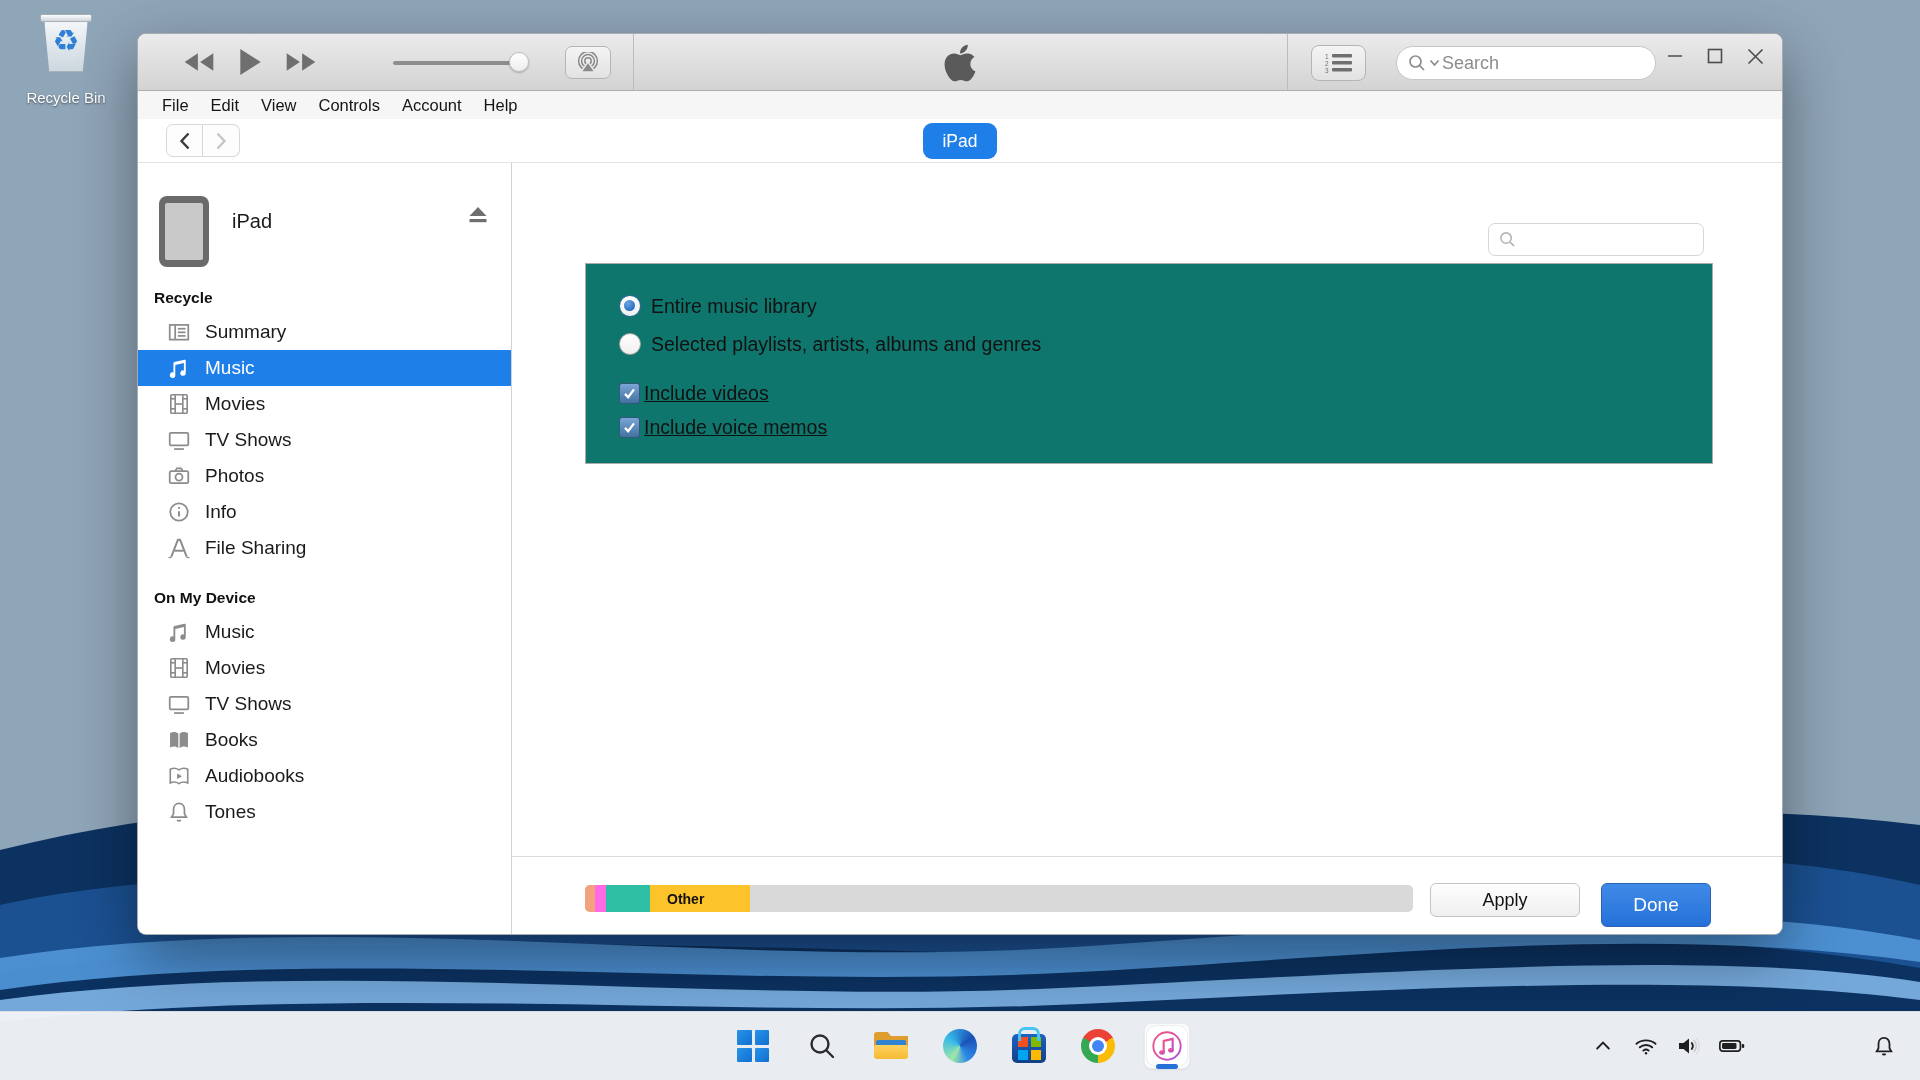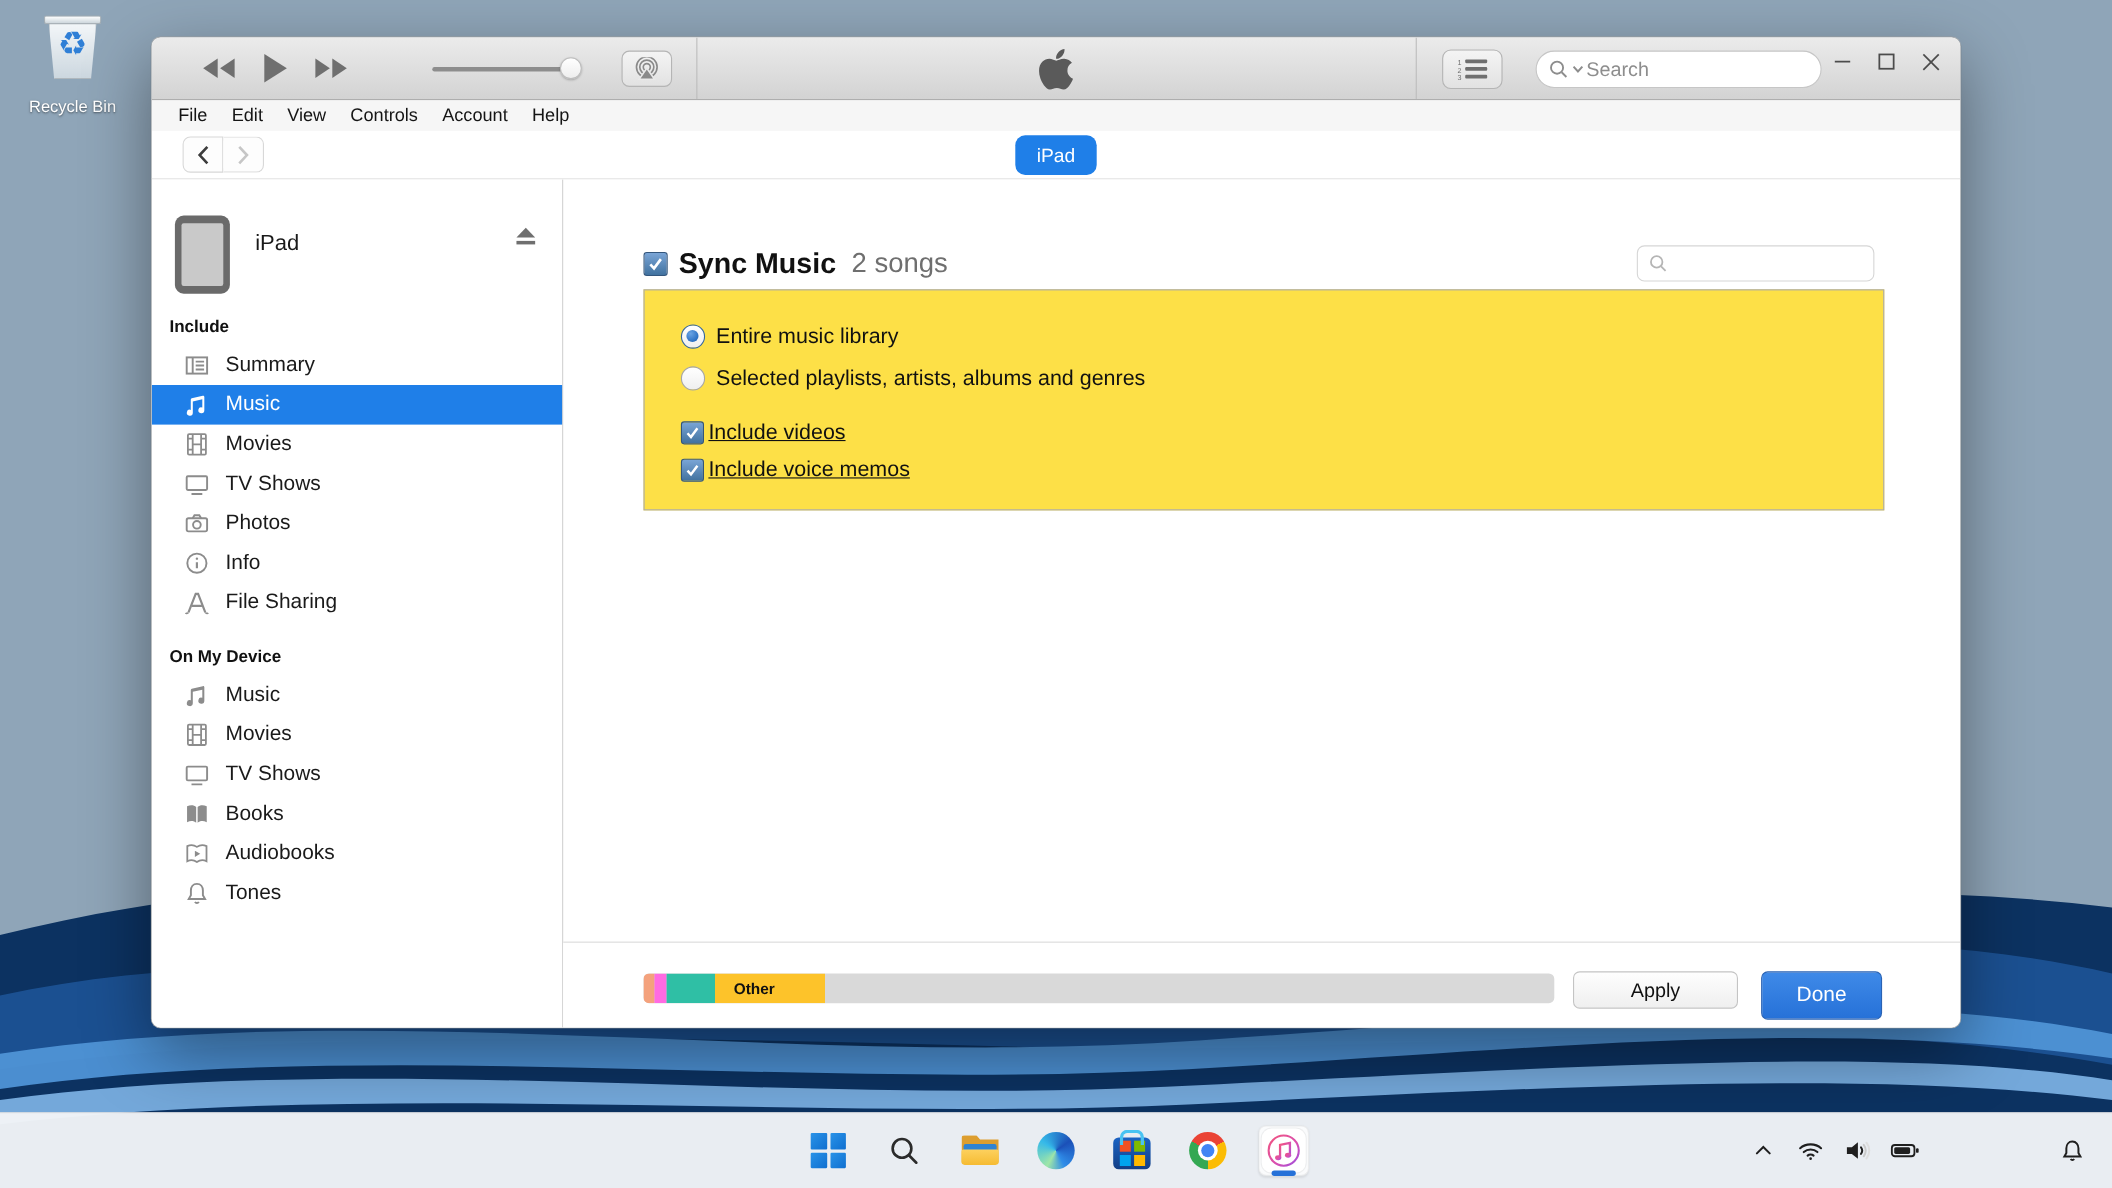--- a/index.html
+++ b/index.html
@@ -87,21 +87,21 @@
   .main { flex:1; display:flex; flex-direction:column; position:relative; }
   .content { flex:1; position:relative; }
   .sync-header { position:absolute; left:73px; top:61px; display:flex; align-items:center; }
   .cb { width:22px; height:22px; border-radius:3px; border:1.5px solid #33567d;
     background:linear-gradient(180deg,#7aa5d6,#41729f); display:flex; align-items:center; justify-content:center; }
   .sync-title { margin-left:10px; font-size:26px; font-weight:600; color:#111; }
   .sync-sub { margin-left:14px; font-size:25px; color:#6f6f6f; }
   .content-search { position:absolute; right:78px; top:60px; width:216px; height:33px; border-radius:7px;
     border:1.5px solid #d6d6d6; background:#fff; display:flex; align-items:center; padding-left:9px; }
   .options-panel { position:absolute; left:73px; top:100px; width:1128px; height:201px;
-    border:1px solid #ababab; background:#fde047; }
+    border:1px solid #ababab; background:#0f766e; }
   .opt-row { position:absolute; left:33px; height:28px; display:flex; align-items:center; }
   .radio { width:22px; height:22px; border-radius:50%; border:1.5px solid #a6a6a6;
     background:linear-gradient(180deg,#fff,#efefef); position:relative; }
   .radio.on { border-color:#35679f; }
   .radio.on::after { content:""; position:absolute; left:4px; top:4px; width:11px; height:11px; border-radius:50%;
     background:radial-gradient(circle at 35% 30%,#6aa4e4,#115ab4); }
   .opt-label { margin-left:10px; font-size:19.5px; color:#111; }
   .opt-row .cb { width:21px; height:21px; }
   .opt-row .cb + .opt-label { margin-left:4px;text-decoration:underline; }
 
@@ -288,21 +288,21 @@
           <div class="device-icon"></div>
           <div class="device-name">iPad</div>
           <div class="eject">
             <svg width="22" height="18" viewBox="0 0 22 18">
               <polygon points="11,1 2.5,10 19.5,10" fill="#6f6f6f"></polygon>
               <rect x="2.5" y="13" width="17" height="3.2" fill="#6f6f6f"></rect>
             </svg>
           </div>
         </div>
 
-        <div class="side-title">Include</div>
+        <div class="side-title">Recycle</div>
 
         <div class="side-row">
           <span class="s-icon">
             <svg width="24" height="24" viewBox="0 0 22 22" fill="none" stroke="#8c8c8c" stroke-width="1.6">
               <rect x="2.5" y="4.5" width="17" height="13.5"></rect>
                 <line x1="7.5" y1="4.5" x2="7.5" y2="18"></line>
               <line x1="10" y1="8" x2="17" y2="8"></line>
                 <line x1="10" y1="11.3" x2="17" y2="11.3"></line>
                 <line x1="10" y1="14.6" x2="17" y2="14.6"></line>
             </svg>
@@ -441,29 +441,20 @@
               <path d="M11 3.2 C7.8 3.2 6 5.8 6 8.8 v3.9 L4.2 15.8 h13.6 L16 12.7 V8.8 C16 5.8 14.2 3.2 11 3.2 Z"></path>
               <path d="M9.4 18.2 a1.8 1.8 0 0 0 3.2 0"></path>
             </svg>
             </span>
           <span class="s-label">Tones</span>
         </div>
       </div>
 
       <div class="main">
         <div class="content">
-          <div class="sync-header">
-            <div class="cb">
-              <svg width="16" height="16" viewBox="0 0 20 20">
-                  <path d="M4,10.5 L8.2,15 L16,4.5" fill="none" stroke="#fff" stroke-width="3"></path>
-                </svg>
-            </div>
-            <span class="sync-title">Sync Music</span>
-            <span class="sync-sub">2 songs</span>
-          </div>
 
           <div class="content-search">
             <svg width="19" height="19" viewBox="0 0 20 20">
               <circle cx="8.5" cy="8.5" r="5.5" fill="none" stroke="#b5b5b5" stroke-width="1.7"></circle>
               <line x1="12.7" y1="12.7" x2="17" y2="17" stroke="#b5b5b5" stroke-width="1.7"></line>
             </svg>
           </div>
 
           <div class="options-panel">
             <div class="opt-row" style="top:28px">

